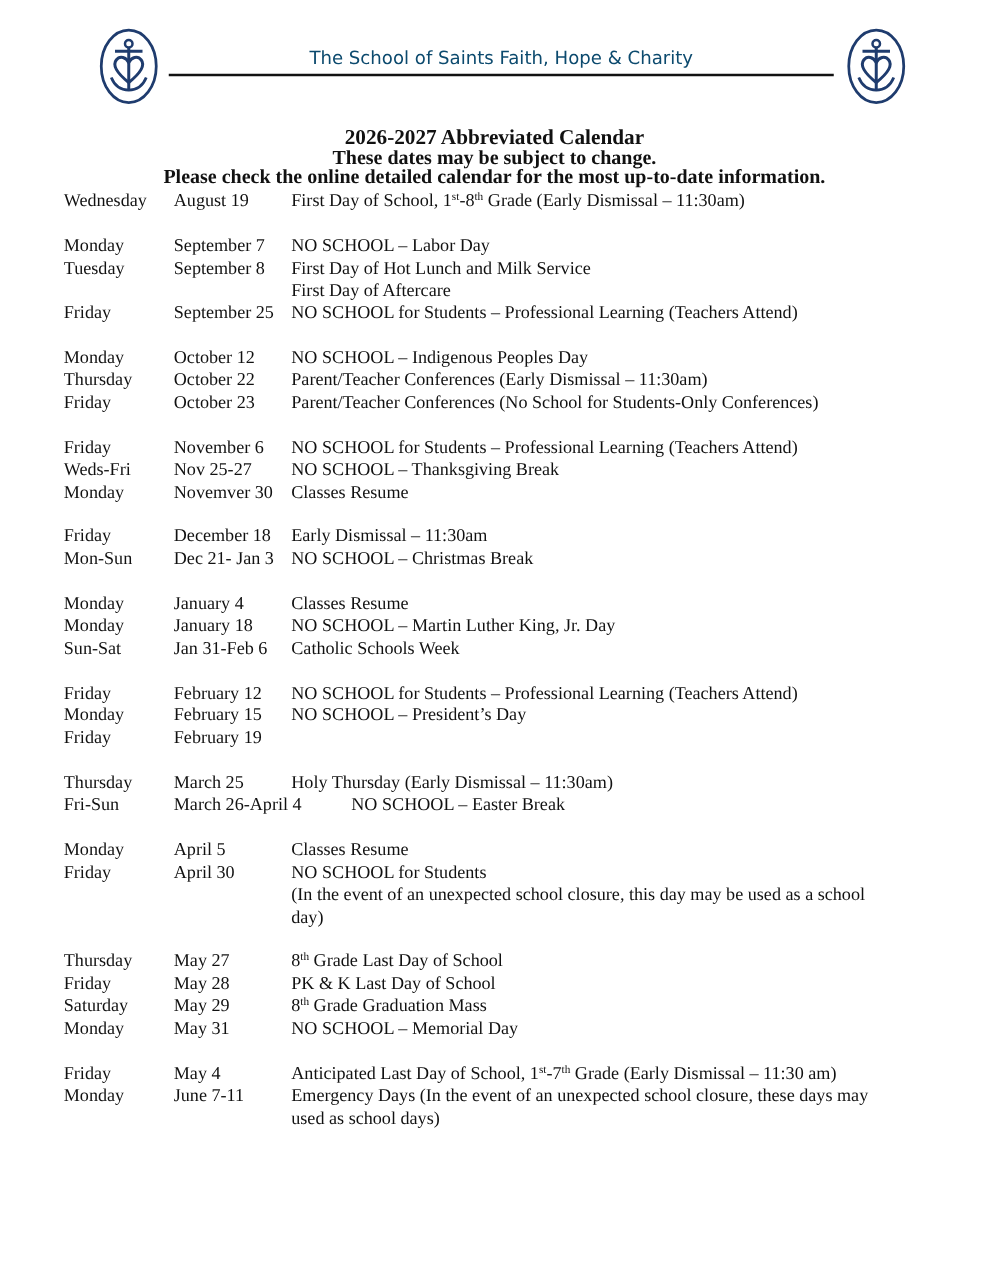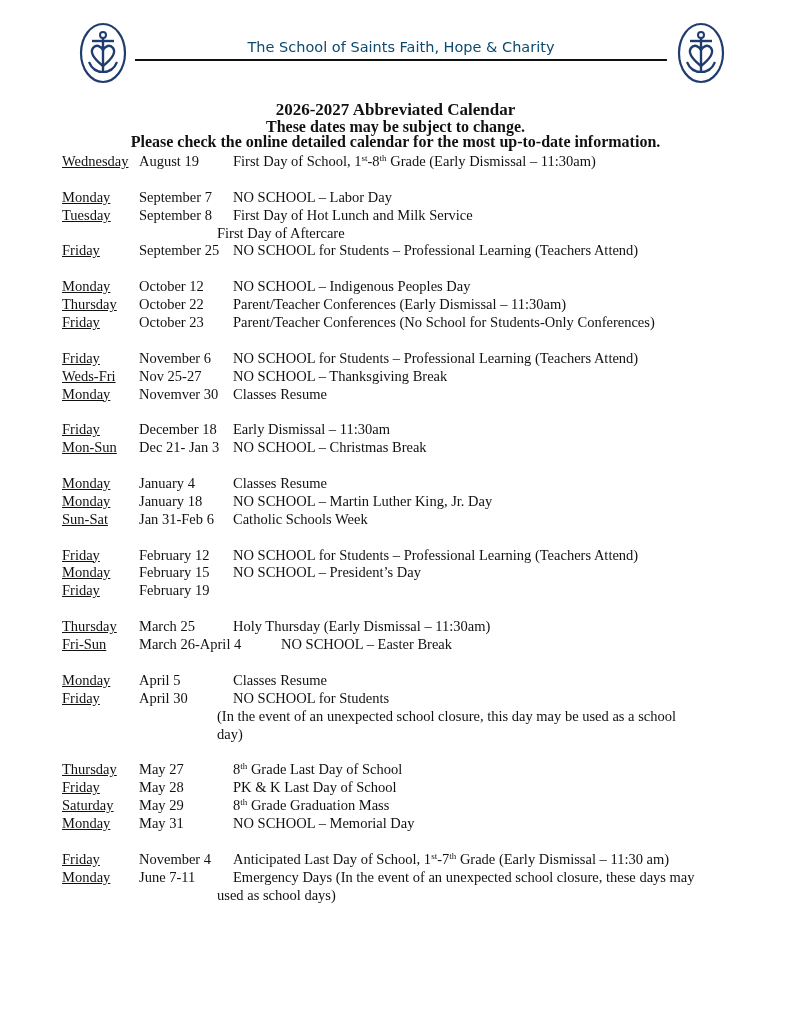--- a/index.html
+++ b/index.html
@@ -13,25 +13,25 @@
       text-align: center; font-family: "DejaVu Sans", sans-serif; font-size: 14.5px;
       color: #0c4a6e;
     }
     .header-rule { position: absolute; left: 135px; width: 532px; top: 59px; height: 2px; background: #111; }
     .title-block { position: absolute; left: 0; width: 791px; top: 100px; text-align: center; font-family: "Liberation Serif", serif; font-weight: bold; }
     .cal-title { font-size: 17px; line-height: 19px; }
     .subtitle { font-size: 16px; line-height: 15px; }
     .events { position: absolute; left: 46px; top: 153px; width: 700px; font-family: "Liberation Serif", serif; font-size: 14.5px; }
     .row { position: relative; height: 17.9px; line-height: 17.9px; white-space: nowrap; }
     .gap { height: 17.9px; }
-    .day { position: absolute; left: 16px; text-decoration: underline; }
+    .day { position: absolute; left: 5px; }
     .date { position: absolute; left: 93px; }
     .desc { position: absolute; left: 187px; }
     .desc.wide { left: 219px; margin-left: 16px; }
-    .cont { position: absolute; left: 171px; }
+    .cont { position: absolute; left: 187px; }
     sup { font-size: 9px; line-height: 0; vertical-align: 5px; }
   </style>
 </head>
 <body>
 
 <div class="logo" id="logo-left">
   <svg viewBox="0 0 48 62">
     <ellipse cx="24" cy="31" rx="22" ry="29" fill="none" stroke="#1f3c6e" stroke-width="2.2"></ellipse>
     <circle cx="24" cy="13" r="3" fill="none" stroke="#1f3c6e" stroke-width="2"></circle>
     <line x1="13" y1="19" x2="35" y2="19" stroke="#1f3c6e" stroke-width="2.4"></line>
@@ -225,21 +225,21 @@
       <div class="row">
         <span class="day">Monday</span>
         <span class="date">May 31</span>
         <span class="desc">NO SCHOOL – Memorial Day</span>
       </div>
     </div>
     <div class="gap"></div>
     <div class="group">
       <div class="row">
         <span class="day">Friday</span>
-        <span class="date">November 4</span>
+        <span class="date">May 4</span>
         <span class="desc"><span>Anticipated Last Day of School, 1</span><sup>st</sup><span>-7</span><sup>th</sup><span> Grade (Early Dismissal – 11:30 am)</span></span>
       </div>
       <div class="row">
         <span class="day">Monday</span>
         <span class="date">June 7-11</span>
         <span class="desc">Emergency Days (In the event of an unexpected school closure, these days may</span>
       </div>
       <div class="row">
         <span class="cont">used as school days)</span>
       </div>

